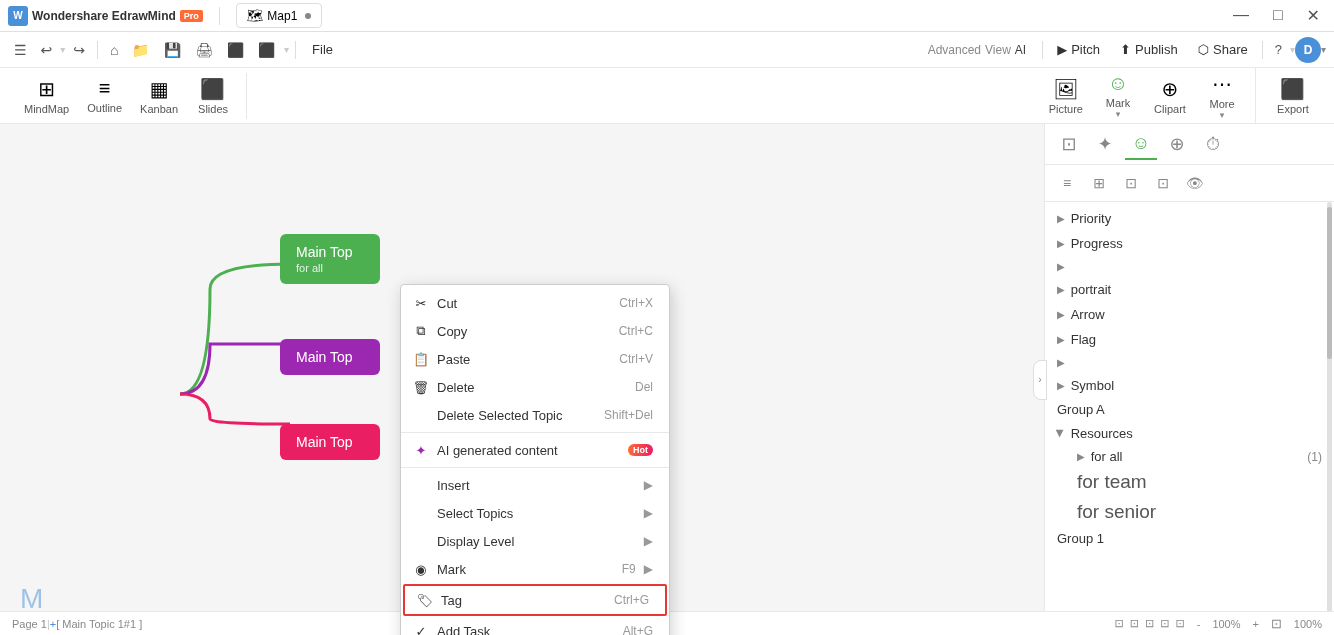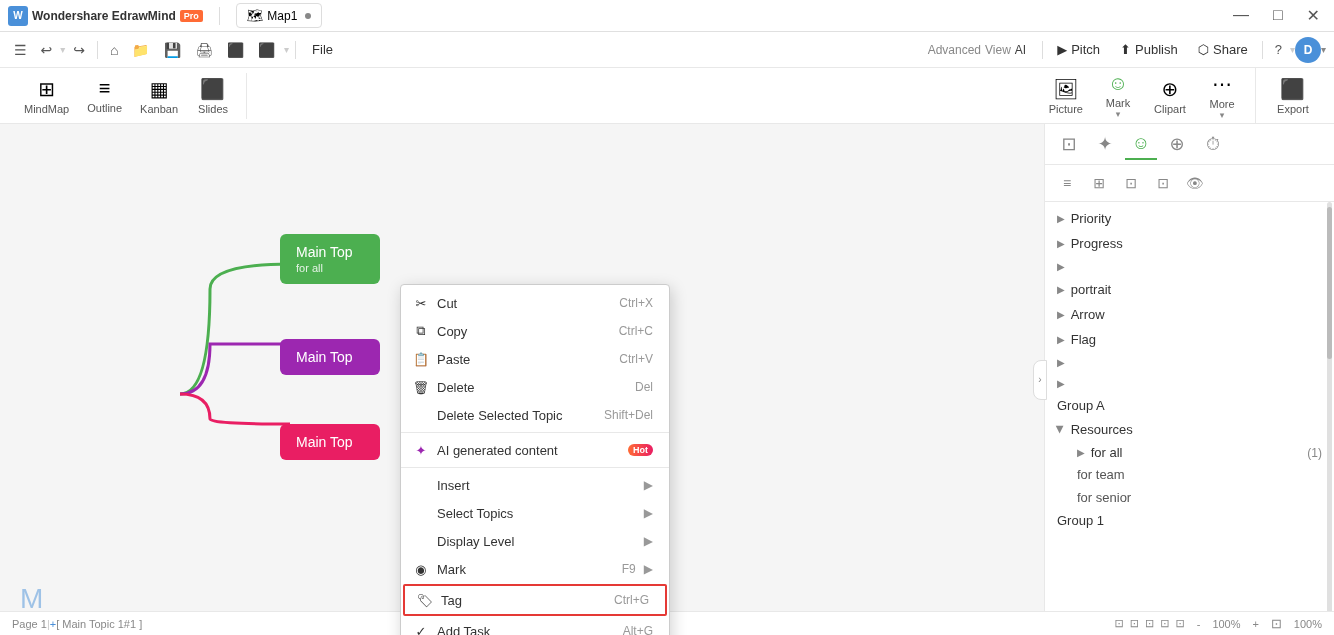--- a/index.html
+++ b/index.html
@@ -88,21 +88,21 @@
     .panel-tabs { display: flex; align-items: center; border-bottom: 1px solid #e8e8e8; padding: 4px 8px; gap: 4px; }
     .panel-tab-icon { width: 32px; height: 32px; display: flex; align-items: center; justify-content: center; border-radius: 6px; cursor: pointer; font-size: 18px; color: #888; }
     .panel-tab-icon.active { color: #4caf50; border-bottom: 2px solid #4caf50; border-radius: 0; }
     .panel-sub-tabs { display: flex; align-items: center; border-bottom: 1px solid #e8e8e8; padding: 4px 8px; gap: 4px; }
     .panel-sub-icon { width: 28px; height: 28px; display: flex; align-items: center; justify-content: center; border-radius: 4px; cursor: pointer; font-size: 14px; color: #888; }
     .panel-content { flex: 1; overflow-y: auto; padding: 4px 0; }
     .panel-row { display: flex; align-items: center; padding: 5px 12px; font-size: 13px; color: #333; cursor: pointer; }
     .panel-row-chevron { font-size: 10px; color: #888; margin-right: 6px; }
     .panel-row-chevron.open { transform: rotate(90deg); }
     .panel-row-label { flex: 1; }
-    .panel-sub-item { padding: 4px 13px 4px 32px; font-size: 13px; color: #555; cursor: pointer; }
+    .panel-sub-item { padding: 4px 13px 4px 32px; font-size: 19px; color: #555; cursor: pointer; }
     .panel-group-label { padding: 4px 12px 4px 12px; font-size: 13px; color: #333; }
 
     
     .status-bar {
       height: 24px; background: #fff; border-top: 1px solid #e8e8e8;
       display: flex; align-items: center; padding: 0 12px; 
       font-size: 11px; color: #888; position: absolute; bottom: 0; left: 0; right: 0;
     }
     .status-right { margin-left: auto; display: flex; gap: 12px; align-items: center; }
 
@@ -372,20 +372,21 @@
       </div>
       <div class="panel-row">
         <span class="panel-row-chevron">▶</span>
         <span class="panel-row-label">Flag</span>
       </div>
       <div class="panel-row">
         <span class="panel-row-chevron">▶</span>
       </div>
       <div class="panel-row">
         <span class="panel-row-chevron">▶</span>
+        <span class="panel-row-label">Symbol</span>
       </div>
       <div class="panel-group-label">Group A</div>
       <div class="panel-row">
         <span class="panel-row-chevron open" style="transform:rotate(90deg);">▶</span>
         <span class="panel-row-label">Resources</span>
       </div>
       <div style="padding:3px 12px 3px 32px;font-size:13px;color:#333;display:flex;align-items:center;cursor:pointer;">
         <span style="margin-right:6px;font-size:10px;color:#888;">▶</span>
         <span>for all</span>
         <span style="margin-left:auto;color:#888;font-size:12px;">(1)</span>

